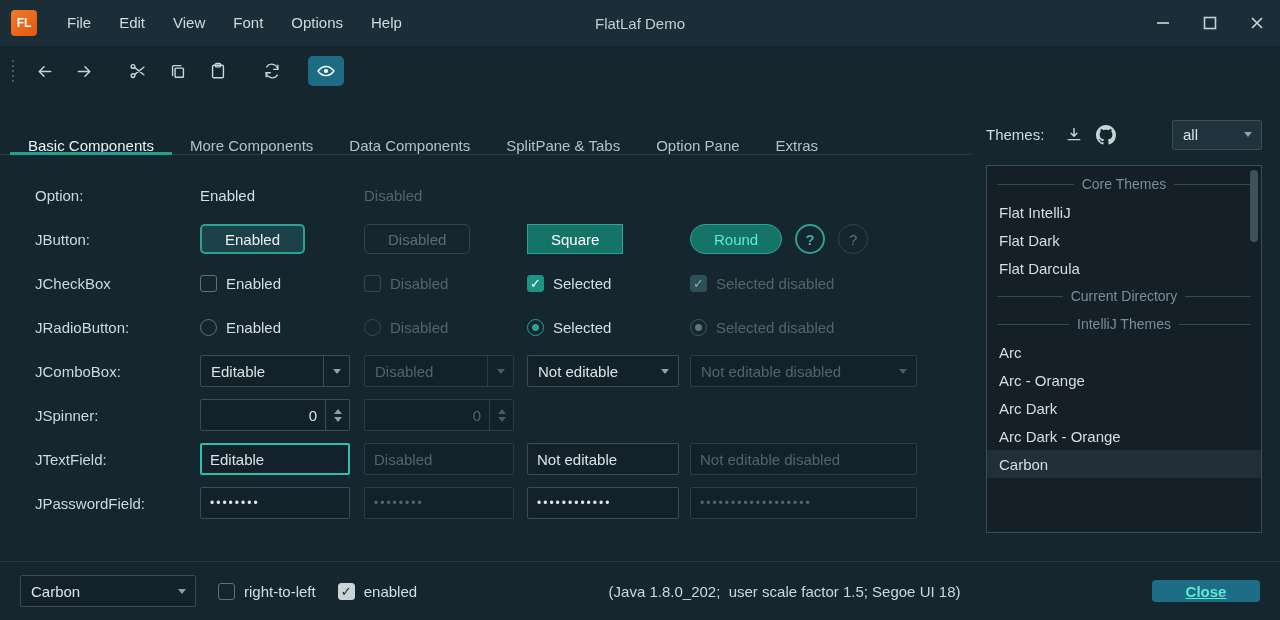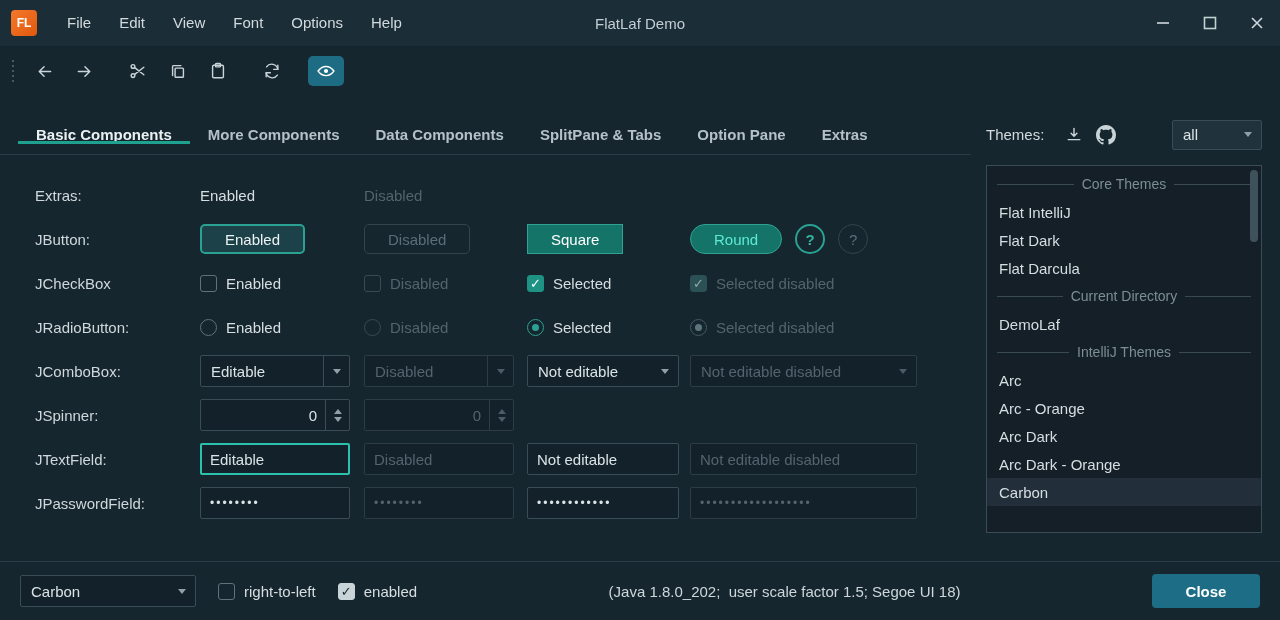--- a/index.html
+++ b/index.html
@@ -24,21 +24,21 @@
   .tool-btn.gap { margin-left:16px; }
   .tool-btn.toggled { background:#1d6c84; }
   .tool-btn svg { stroke:#c9d4d8; fill:none; stroke-width:1.7; stroke-linecap:round; stroke-linejoin:round; }
   .tool-btn.toggled svg { stroke:#ffffff; }
 
   
   .main { display:flex; padding-right:18px; }
   .main-left { flex:1; min-width:0; }
   .main-right { width:276px; margin-left:15px; }
 
-  .tabstrip { margin-top:18px; height:41px; display:flex; align-items:center; padding-left:18px; border-bottom:1px solid #2a3b45;font-weight:bold; }
+  .tabstrip { margin-top:18px; height:41px; display:flex; align-items:flex-end; padding-left:10px; border-bottom:1px solid #2a3b45; }
   .tab { padding:0 18px; display:flex; align-items:center; color:#b4c1c8; position:relative; cursor:default; }
   .tab.selected { color:#eaf1f3; }
   .tab.selected::after { content:""; position:absolute; left:0; right:0; bottom:-1px; height:3px; background:#1fa18f; }
 
   .grid { margin-top:18px; padding-left:35px; display:grid; grid-template-columns:165px 164px 163px 163px auto; grid-auto-rows:44px; align-items:center; }
   .rowlabel { color:#cfd8dc; }
   .lbl { color:#d6dee2; }
   .lbl.disabled, .disabled-text { color:#53646d; }
 
   .btn { height:30px; padding:0 23px; display:inline-flex; align-items:center; justify-content:center; font-size:15px; cursor:default; }
@@ -102,21 +102,21 @@
   .list-item.selected { background:rgba(120,150,170,0.14); }
   .list-sep { height:28px; display:flex; align-items:center; gap:8px; padding:0 10px; color:#7d8d95; font-size:14px; }
   .list-sep .line { flex:1; height:1px; background:#3a4a53; }
   .vscroll { position:absolute; top:4px; right:3px; width:8px; height:72px; background:#3f525c; border-radius:4px; }
 
   
   .statusbar { position:absolute; left:0; right:0; bottom:0; height:59px; border-top:1px solid #2a3b45; display:flex; align-items:center; padding:0 20px; }
   .statusbar .field.combo176 { width:176px; }
   .sb-check { display:inline-flex; align-items:center; gap:9px; margin-left:22px; }
   .status-text { flex:1; text-align:center; color:#cdd7db; white-space:pre; }
-  .close-btn { width:108px; height:34px; background:#1d6d87; border:none; border-radius:4px; color:#ffffff; font-size:15px; font-weight:bold; display:flex; align-items:center; justify-content:center; }
+  .close-btn { width:108px; height:22px; background:#1d6d87; border:none; border-radius:4px; color:#5eead4; font-size:15px; font-weight:bold; display:flex; align-items:center; justify-content:center;text-decoration:underline; }
 </style>
 </head>
 <body>
 
 <div class="window">
 
   <div class="titlebar">
     <div class="logo">FL</div>
     <nav class="menubar">
       <span>File</span>
@@ -205,21 +205,21 @@
         <div class="tab selected">Basic Components</div>
         <div class="tab">More Components</div>
         <div class="tab">Data Components</div>
         <div class="tab">SplitPane &amp; Tabs</div>
         <div class="tab">Option Pane</div>
         <div class="tab">Extras</div>
       </div>
 
       <div class="grid">
 
-        <div class="rowlabel">Extras:</div>
+        <div class="rowlabel">Option:</div>
         <div><span class="lbl">Enabled</span></div>
         <div><span class="lbl disabled">Disabled</span></div>
         <div></div>
           <div></div>
 
         <div class="rowlabel">JButton:</div>
         <div><button class="btn btn-default">Enabled</button></div>
         <div><button class="btn btn-disabled">Disabled</button></div>
         <div><button class="btn btn-square">Square</button></div>
         <div class="btn-group">
@@ -383,21 +383,20 @@
             <span class="line"></span>
           </div>
         <div class="list-item">Flat IntelliJ</div>
         <div class="list-item">Flat Dark</div>
         <div class="list-item">Flat Darcula</div>
         <div class="list-sep">
             <span class="line"></span>
             <span>Current Directory</span>
             <span class="line"></span>
           </div>
-        <div class="list-item">DemoLaf</div>
         <div class="list-sep">
             <span class="line"></span>
             <span>IntelliJ Themes</span>
             <span class="line"></span>
           </div>
         <div class="list-item">Arc</div>
         <div class="list-item">Arc - Orange</div>
         <div class="list-item">Arc Dark</div>
         <div class="list-item">Arc Dark - Orange</div>
         <div class="list-item selected">Carbon</div>

